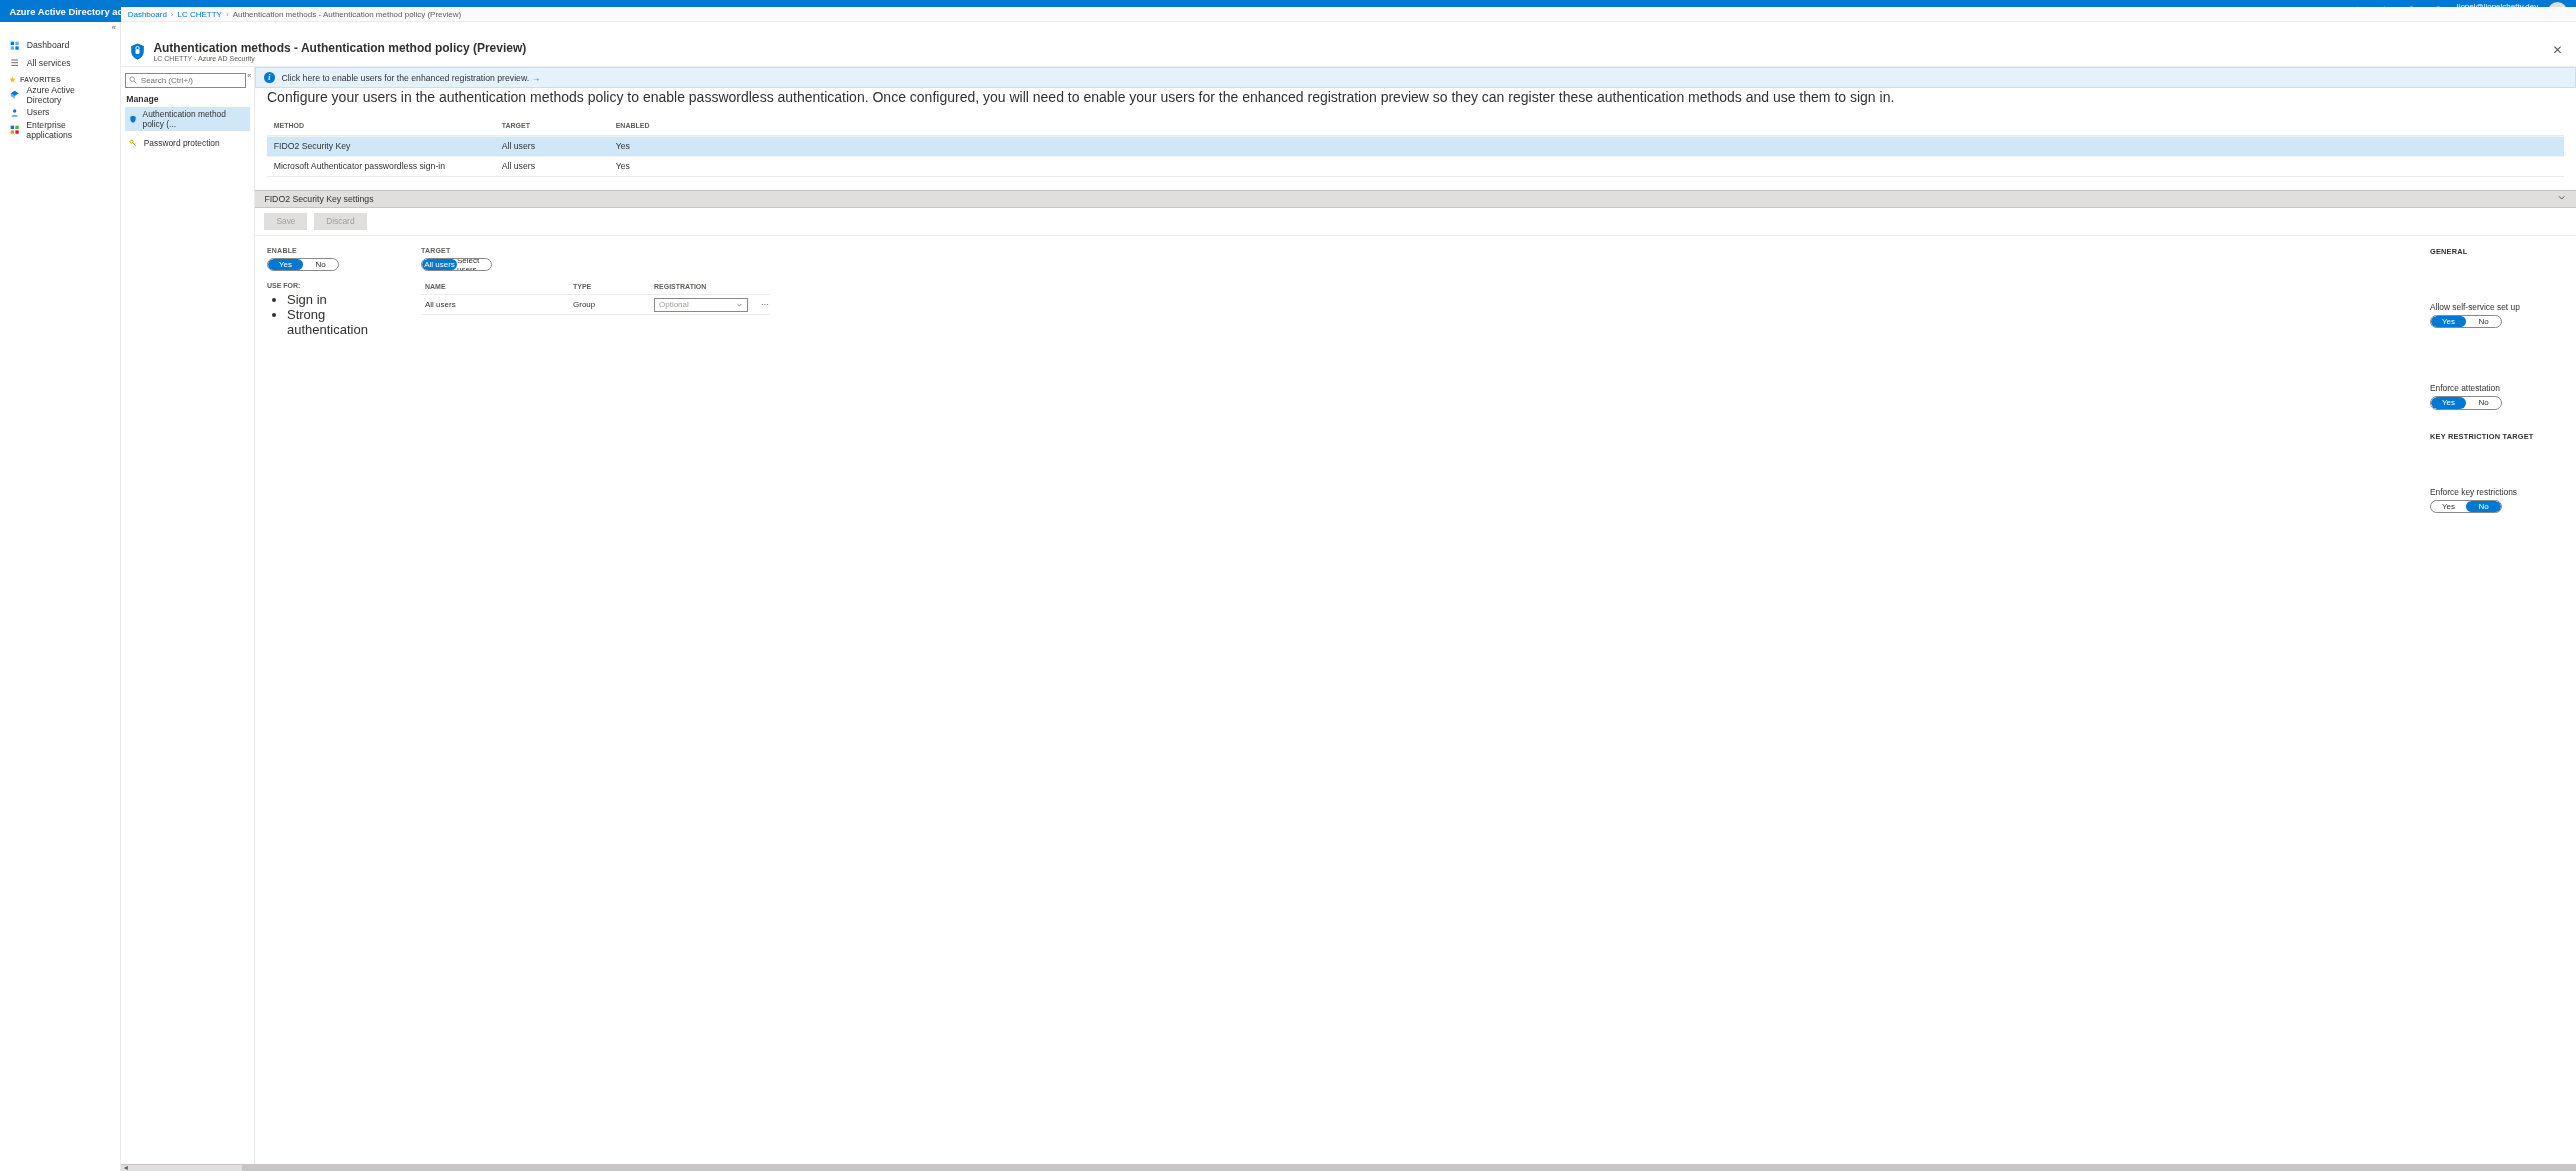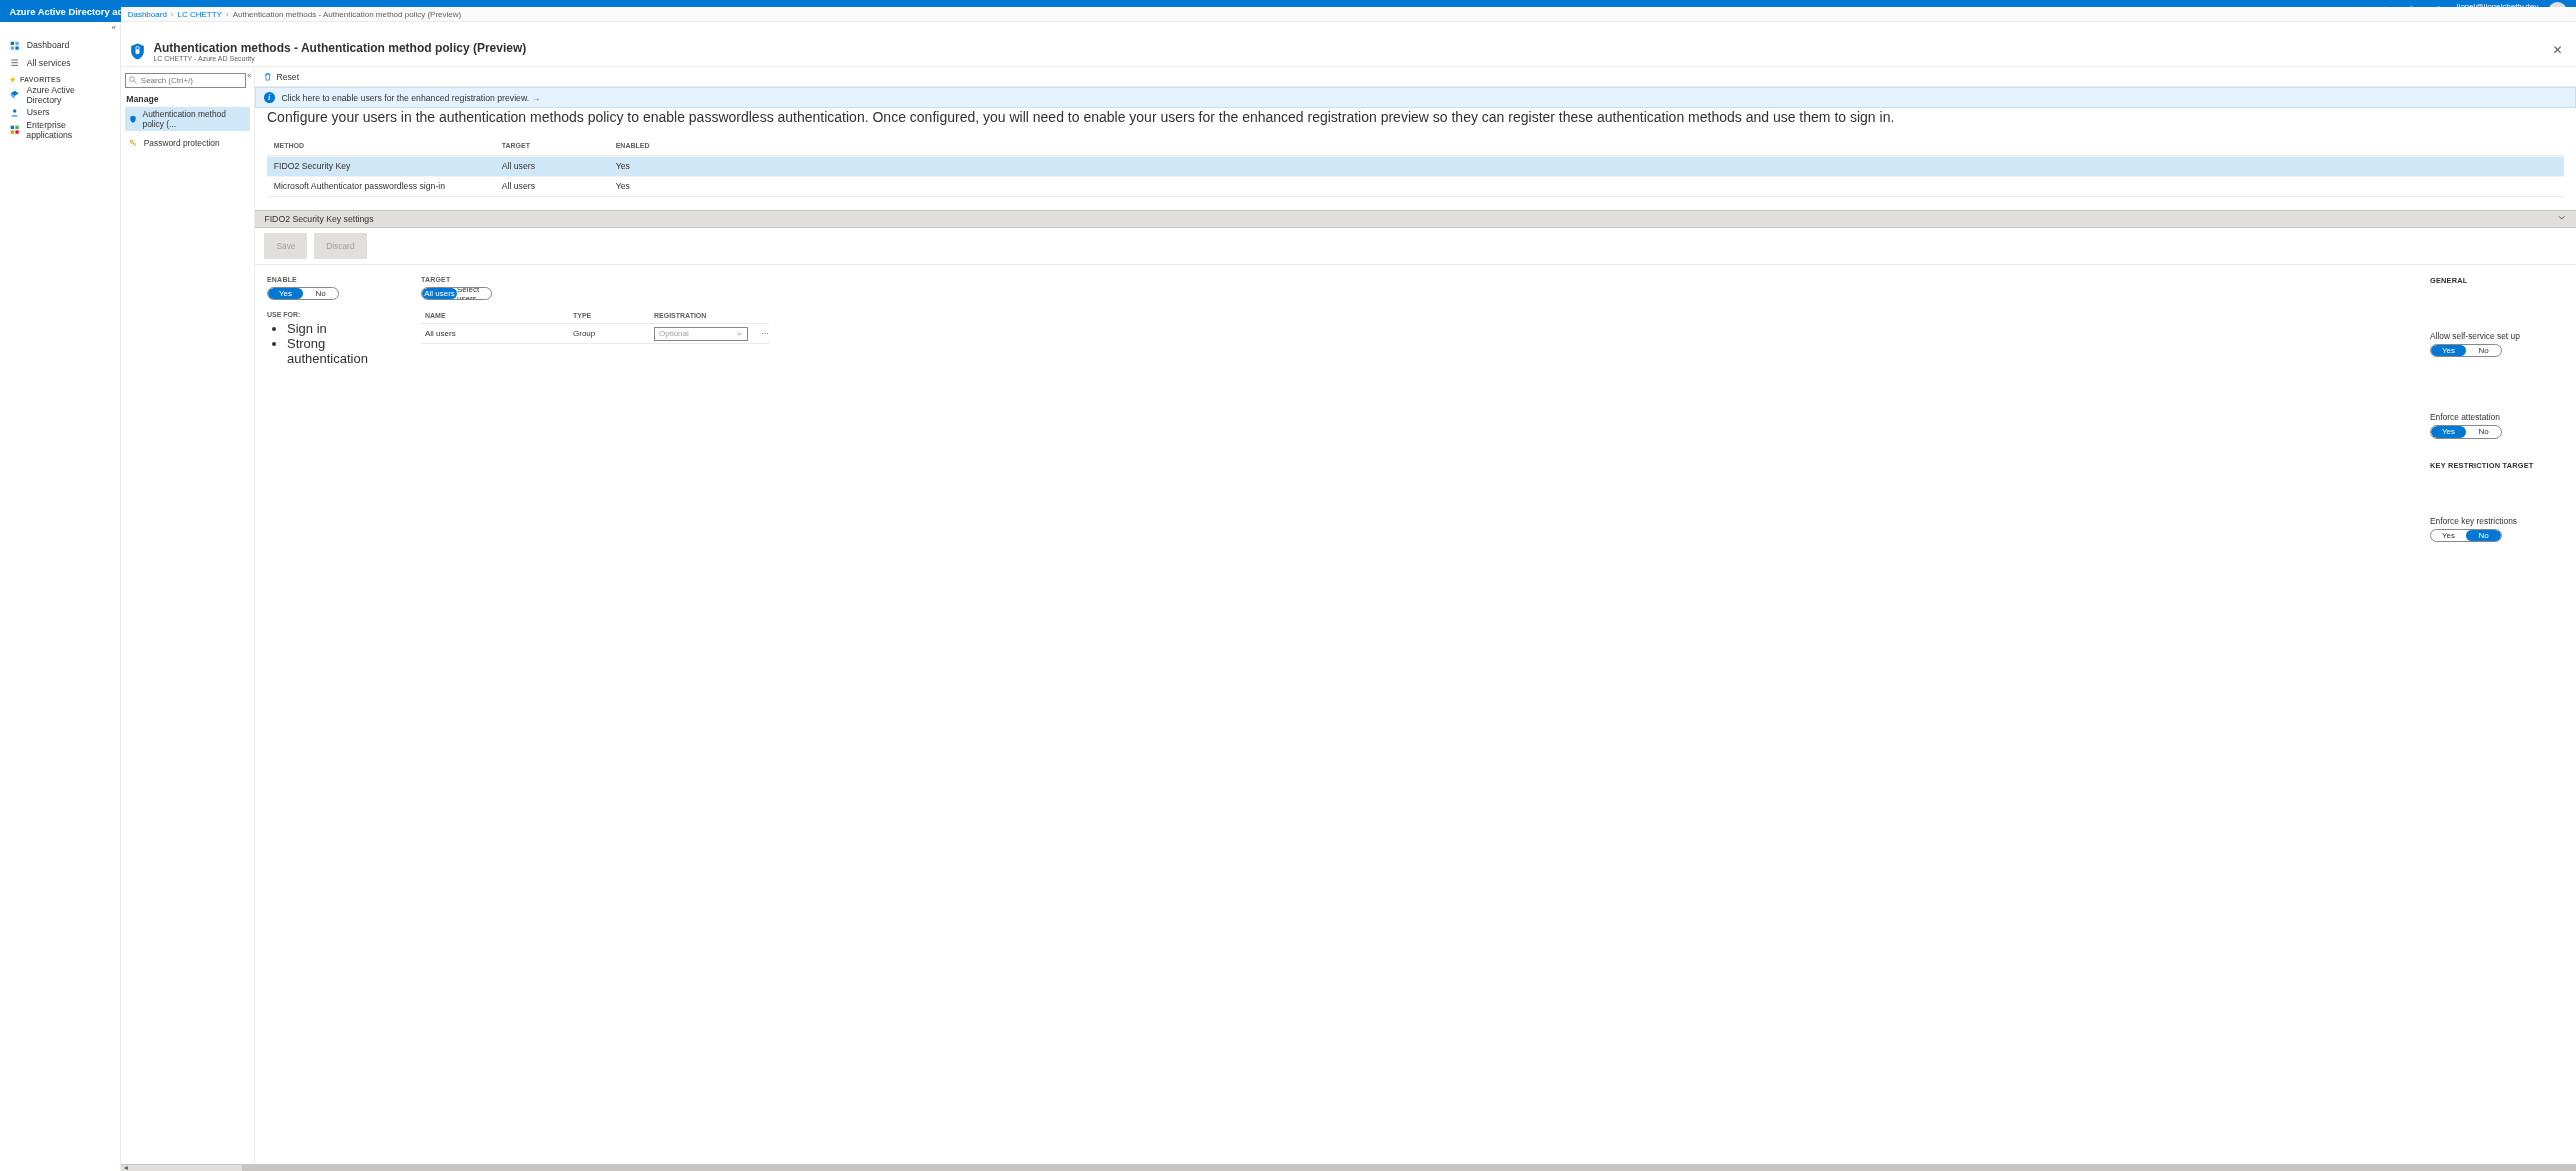--- a/index.html
+++ b/index.html
@@ -66,21 +66,21 @@
 .methods-table { margin: 0 12px 13.4px; border-bottom: 0.7px solid #edebe9; }
 .methods-table .head, .methods-table .row { display: grid; grid-template-columns: 228px 114px 1fr; align-items:center; height: 20px; padding: 0 6.7px; }
 .methods-table .head { font-size: 7px; font-weight: 600; color:#605e5c; border-bottom: 0.7px solid #edebe9; }
 .methods-table .row { font-size: 8.7px; cursor:pointer; border-top: 0.7px solid #f3f2f1; }
 .methods-table .row.selected { background: #d0e7f8; }
 
 .section-bar { background: #e1dfdd; border-top: 0.7px solid #c8c6c4; border-bottom: 0.7px solid #c8c6c4; height: 17.4px; display:flex; align-items:center; padding: 0 9.4px; font-size: 8.7px; }
 .section-bar .chev { margin-left:auto; }
 
 .actions { padding: 5.4px 9.4px; display:flex; gap:6.7px; border-bottom: 0.7px solid #edebe9; }
-.actions button { border:none; background:#e1dfdd; color:#a19f9d; height:26px; padding: 0 12px; font-size:8.4px; cursor: default; }
+.actions button { border:none; background:#e1dfdd; color:#a19f9d; height:17px; padding: 0 12px; font-size:8.4px; cursor: default; }
 
 .settings-grid { display:flex; padding: 10.7px 12px 27px; gap: 40px; }
 .col { }
 .field-label { font-size: 7px; font-weight:600; color:#605e5c; letter-spacing:0.2px; margin-bottom:4px; }
 .pill-toggle { display:inline-flex; border:0.7px solid #8a8886; border-radius: 8px; overflow:hidden; height:13.4px; font-size:8px; }
 .pill-toggle span { width:35px; display:flex; align-items:center; justify-content:center; cursor:pointer; }
 .pill-toggle .on { background:#0078d4; color:#fff; border-radius: 8px; }
 .use-for { font-size: 7px; font-weight:600; color:#605e5c; margin: 10.7px 0 2.7px; }
 ul.uf { margin-left: 20px; font-size:13px; }
 
@@ -251,28 +251,20 @@
               <svg width="8" height="8" viewBox="0 0 12 12">
                 <circle cx="4" cy="4" r="2.2" fill="none" stroke="#d29200" stroke-width="1.4"></circle>
                 <path d="M5.5 5.5 L10 10 M8 8 L9.5 6.5" stroke="#d29200" stroke-width="1.4"></path>
               </svg>
             </span>
           <span>Password protection</span>
         </div>
       </div>
 
       <div class="main">
-        <div class="toolbar">
-          <div class="tbtn">
-            <svg viewBox="0 0 14 14">
-                <path d="M3 4 L11 4 M5 4 L5 2 L9 2 L9 4 M4 4 L4.5 12 L9.5 12 L10 4" stroke="#0078d4" fill="none" stroke-width="1.1"></path>
-              </svg>
-            <span>Reset</span>
-          </div>
-        </div>
 
         <div class="infobar">
           <div class="info-icon">i</div>
           <span>Click here to enable users for the enhanced registration preview.</span>
           <span class="arrow">→</span>
         </div>
 
         <div class="body-scroll">
           <div class="desc">Configure your users in the authentication methods policy to enable passwordless authentication. Once configured, you will need to enable your users for the enhanced registration preview so they can register these authentication methods and use them to sign in.</div>
 

